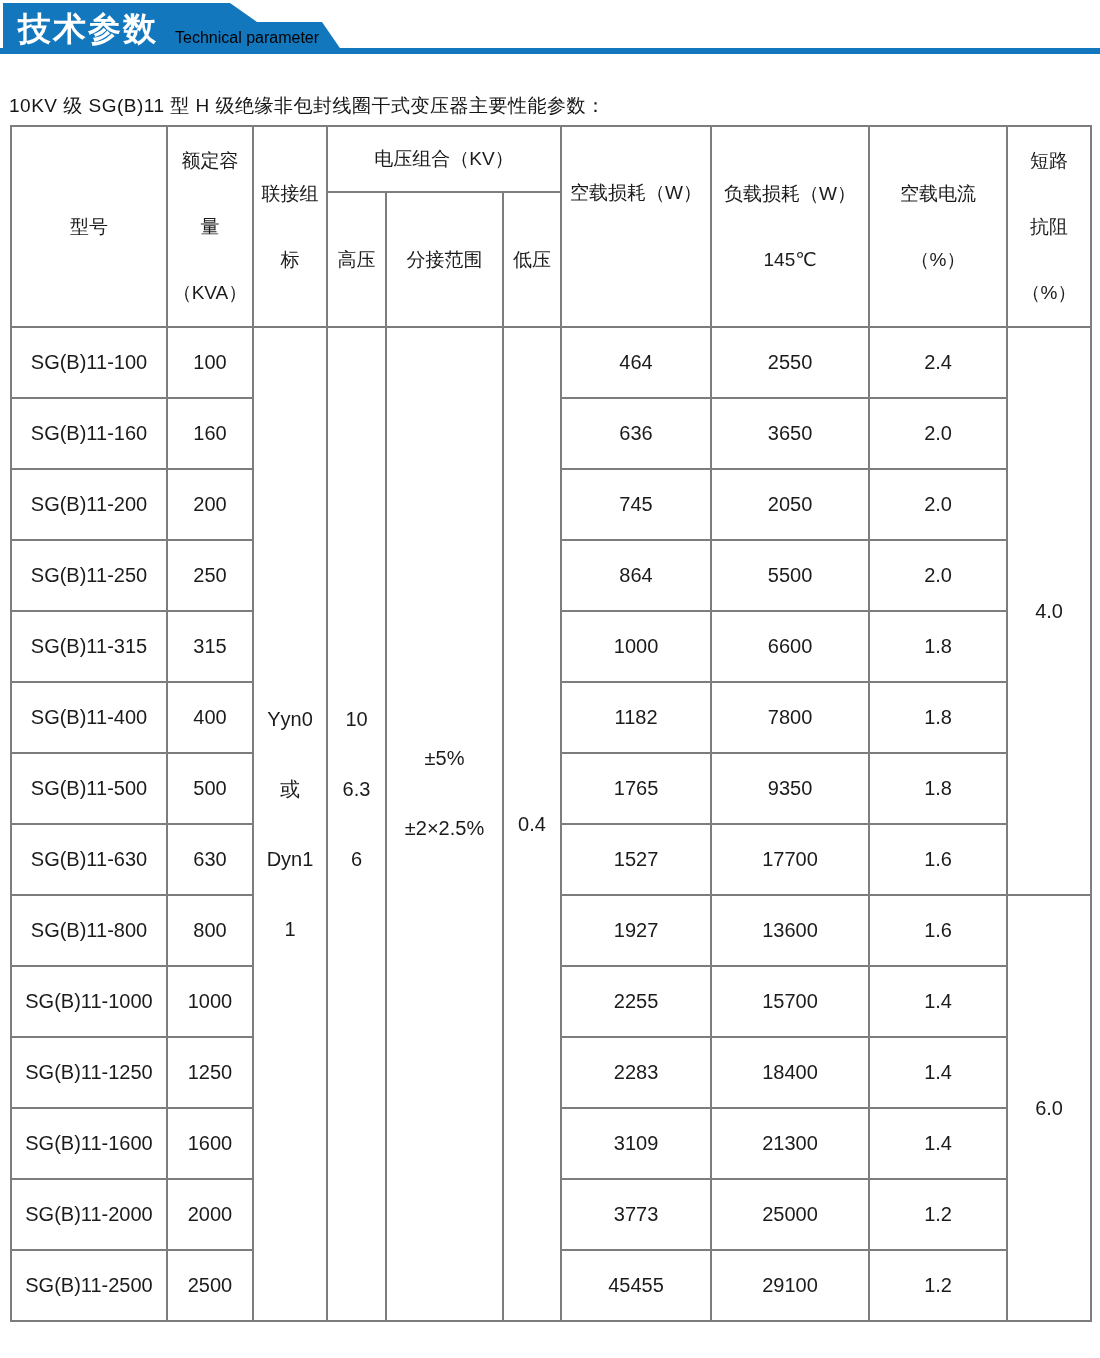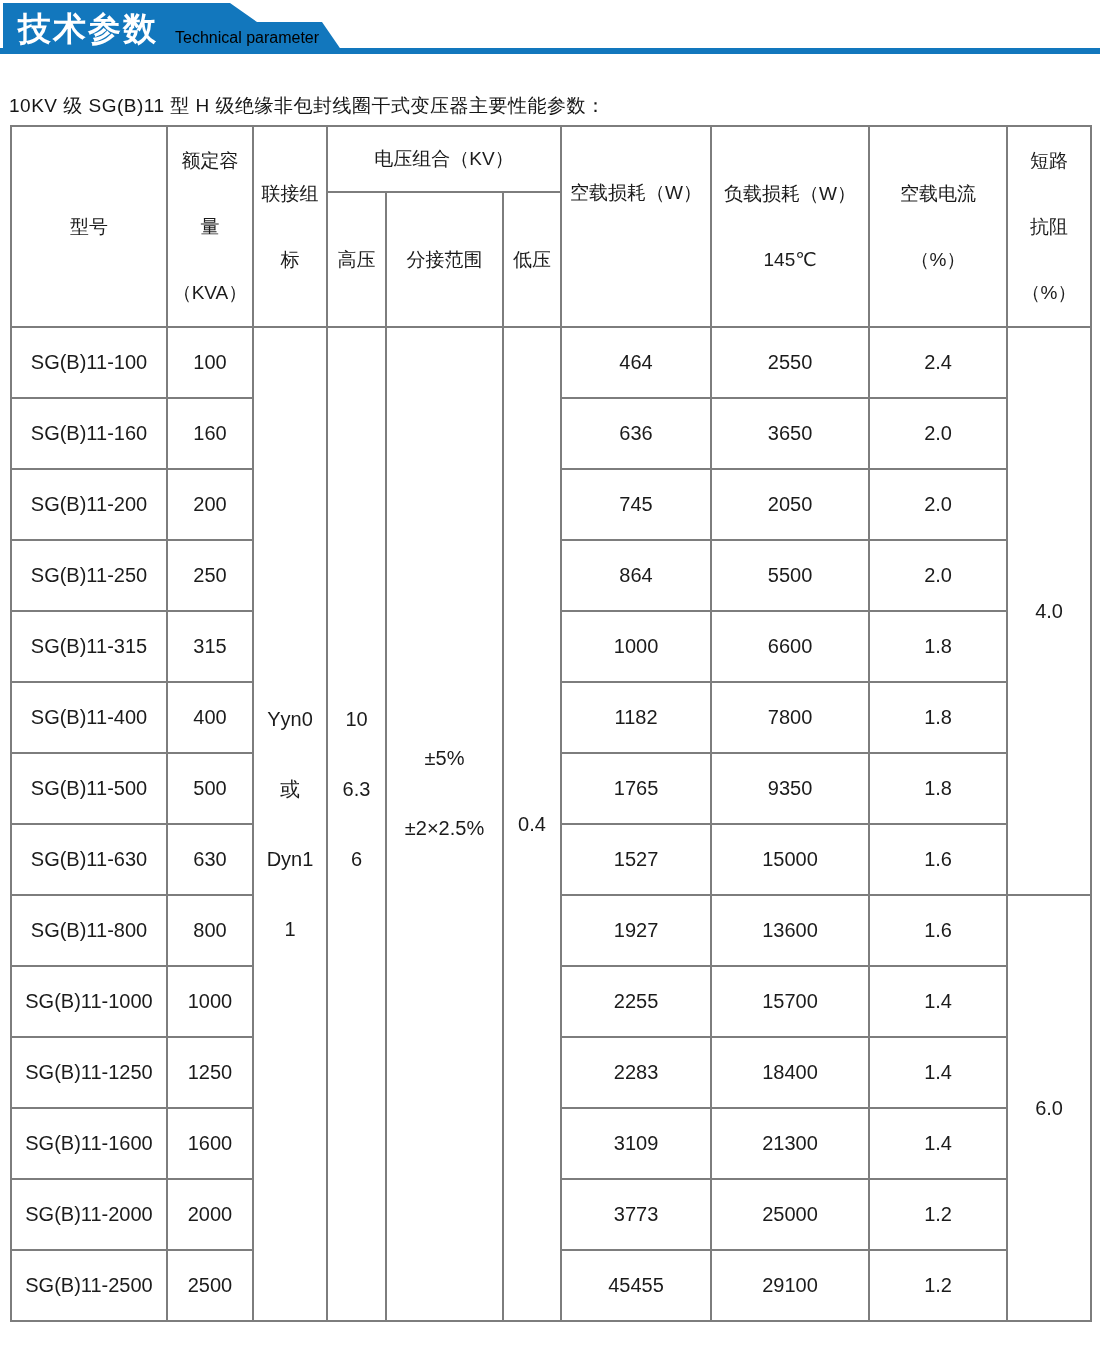--- a/index.html
+++ b/index.html
@@ -180,21 +180,21 @@
           <td class="model-cell">SG(B)11-500</td>
           <td>500</td>
           <td>1765</td>
           <td>9350</td>
           <td>1.8</td>
         </tr>
         <tr>
           <td class="model-cell">SG(B)11-630</td>
           <td>630</td>
           <td>1527</td>
-          <td>15000</td>
+          <td>17700</td>
           <td>1.6</td>
         </tr>
         <tr>
           <td class="model-cell">SG(B)11-800</td>
           <td>800</td>
           <td>1927</td>
           <td>13600</td>
           <td>1.6</td>
           <td rowspan="6">6.0</td>
         </tr>

